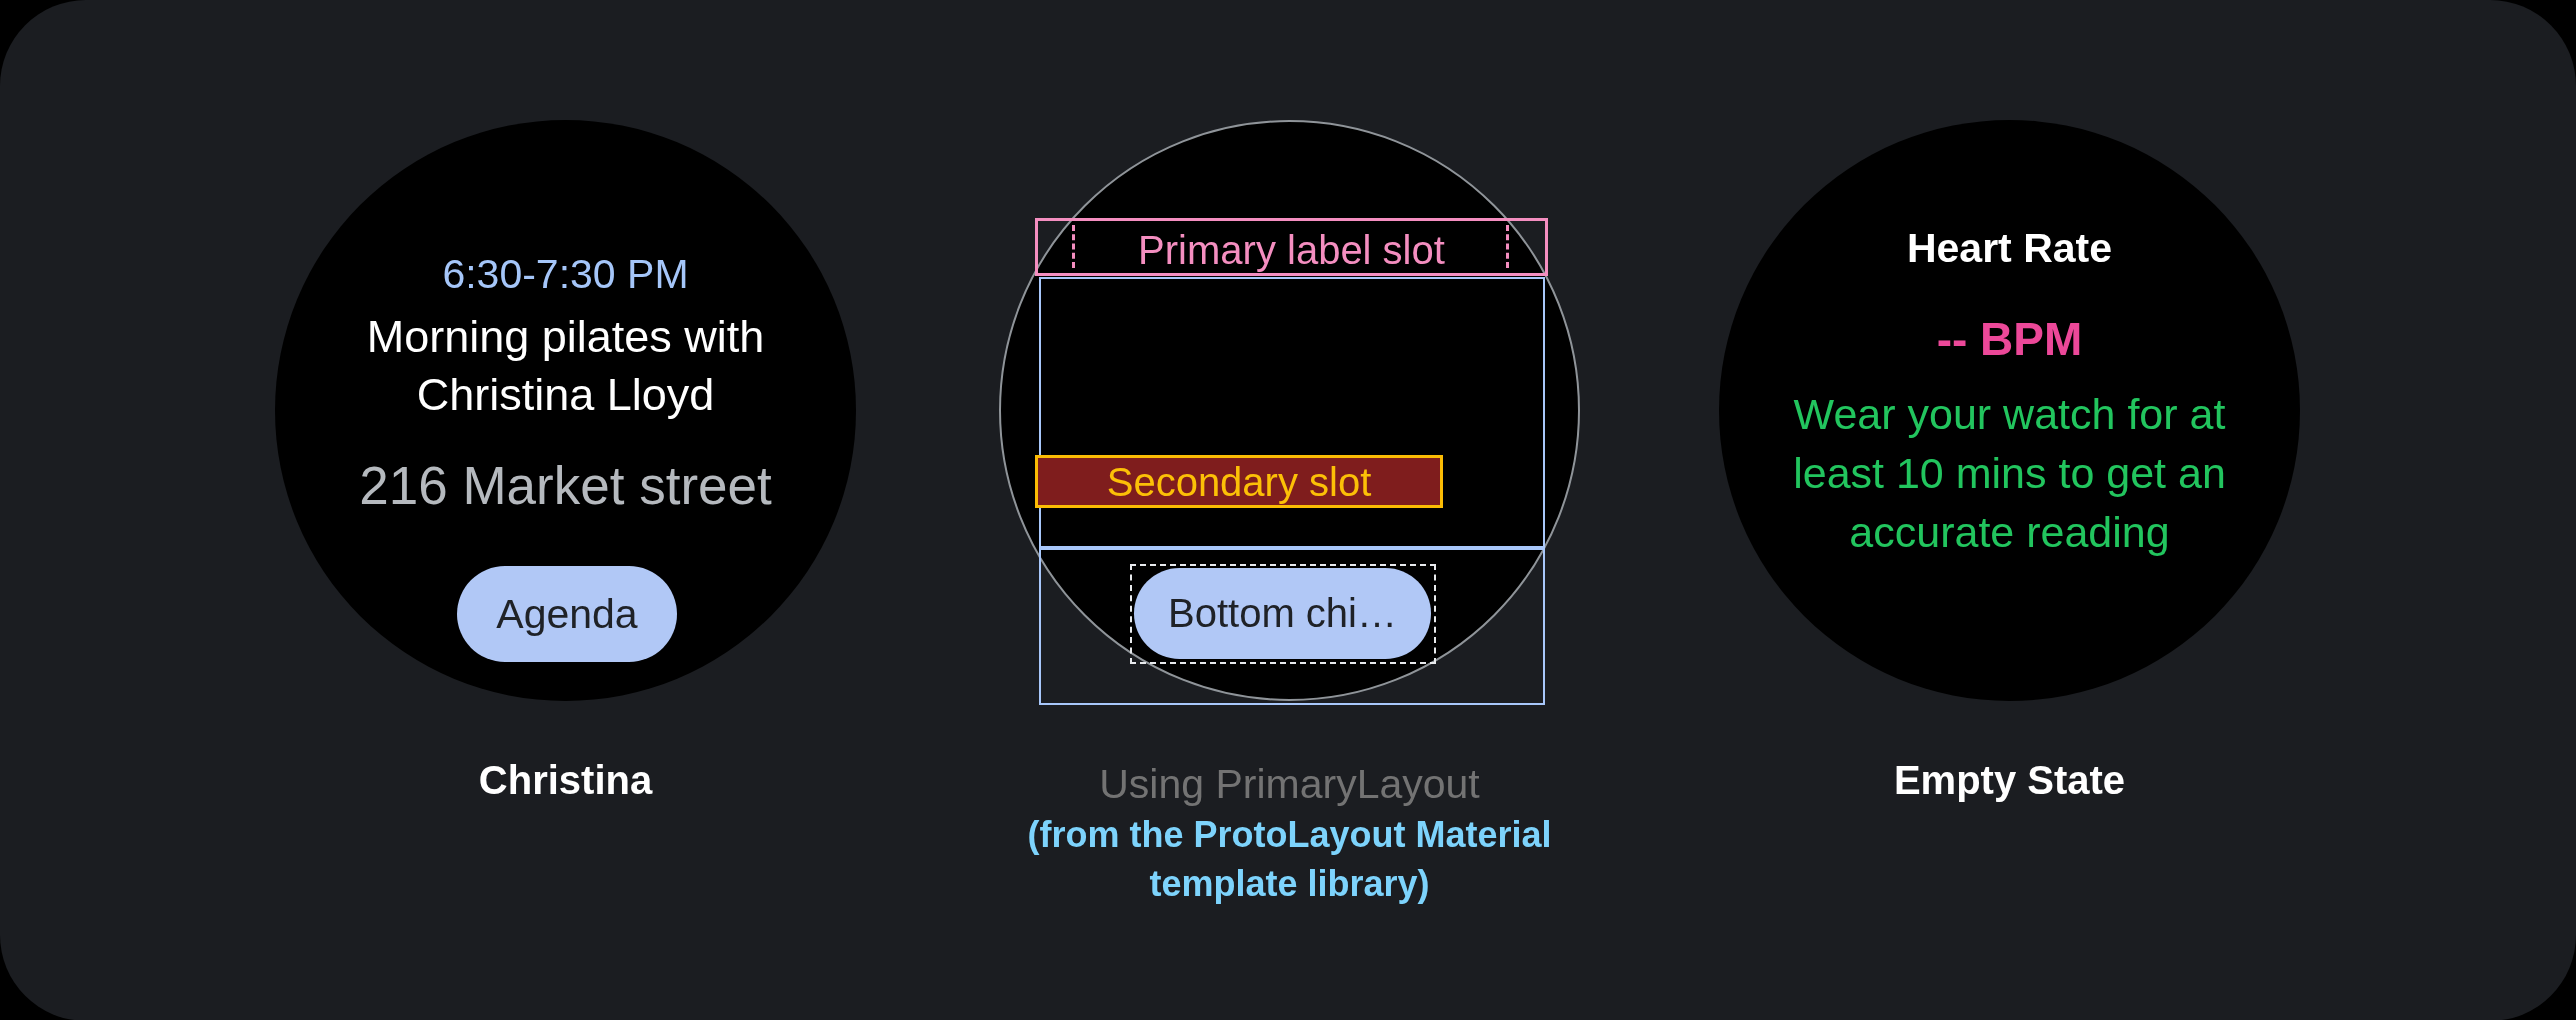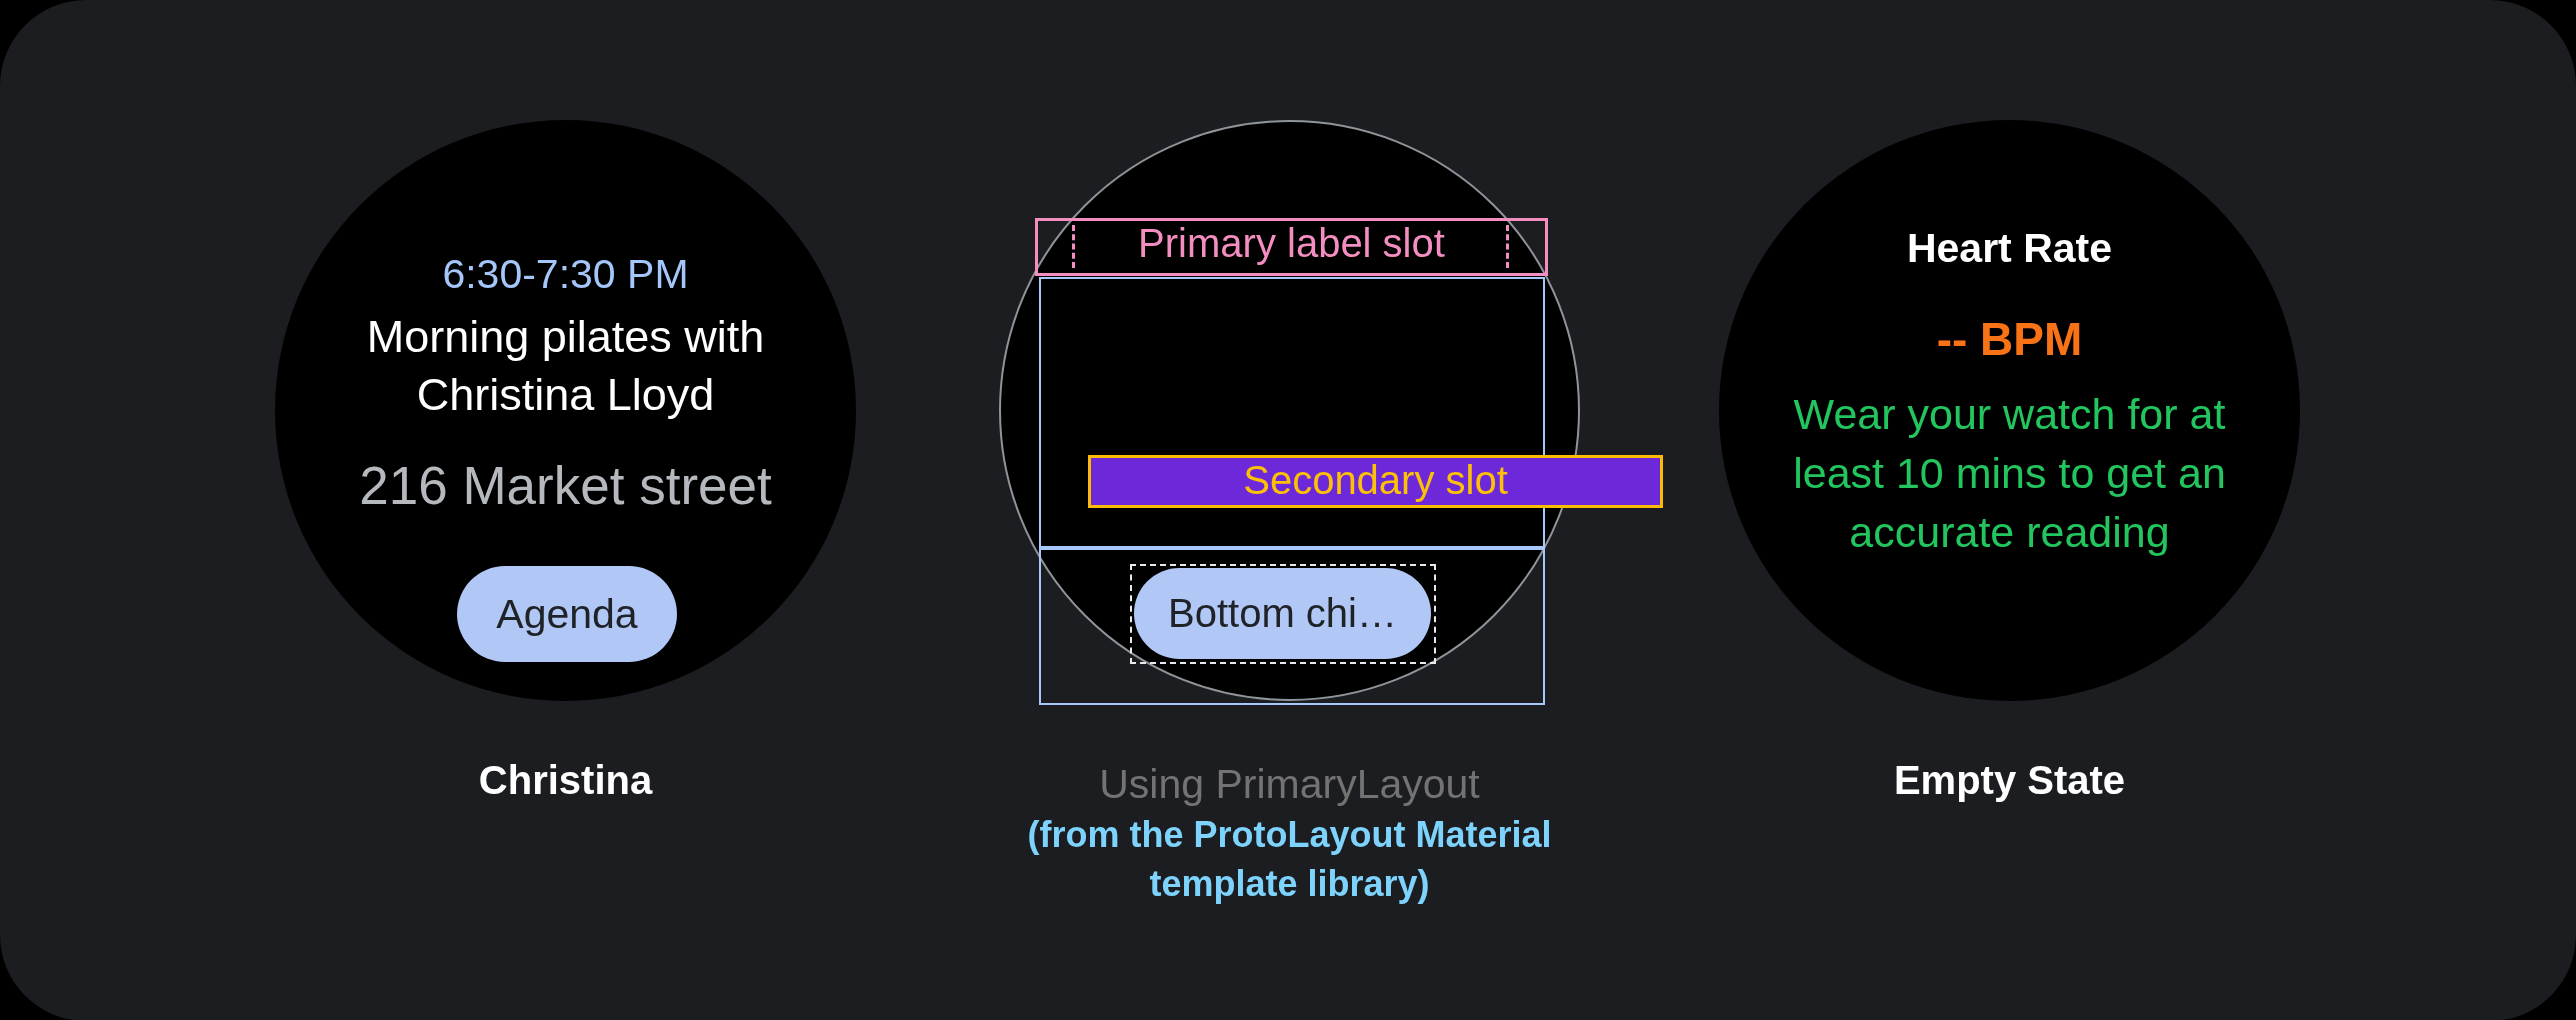--- a/index.html
+++ b/index.html
@@ -77,21 +77,21 @@
     left: 973px; width: 633px;
     font-size: 36px; line-height: 43px; font-weight: 700;
     color: #7dd3fc;
   }
   .mid-caption-sub1 { top: 813px; }
   .mid-caption-sub2 { top: 862px; }
 
   
   .slot-box {
     box-sizing: border-box;
-    display: flex; align-items: flex-start; justify-content: center;
+    display: flex; align-items: flex-end; justify-content: center;
   }
   .pink-box {
     left: 1035px; top: 218px; width: 513px; height: 58px;
     border: 3.4px solid #F48EC0;
     font-size: 40px; font-weight: 500; color: #F48EC0;
   }
   .pink-dash {
     top: 225px; height: 43px; width: 0;
     border-left: 3.4px dashed #F48EC0;
   }
@@ -106,22 +106,22 @@
   .blue-rect-top    { top: 277px; height: 271px; }
   .blue-rect-bottom { top: 548px; height: 157px; }
 
   .green-box {
     left: 1037px; top: 310px; width: 508px; height: 118px;
     background: #35493C;
     border: 2.6px solid #9EDBA4;
     font-size: 41px; font-weight: 500; color: #8FD99B;
   }
   .gold-box {
-    left: 1088px; top: 455px; width: 575px; height: 53px;
-    background: #6d28d9;
+    left: 1035px; top: 455px; width: 408px; height: 53px;
+    background: #7f1d1d;
     border: 3.4px solid #FBBC04;
     font-size: 40px; font-weight: 500; color: #FCC007;
   }
   .dashed-rect {
     left: 1130px; top: 564px; width: 306px; height: 100px;
     border: 2.6px dashed #E8EAED;
     box-sizing: border-box;
   }
   .bottom-chip {
     left: 1134px; top: 568px; width: 297px; height: 91px;
@@ -130,21 +130,21 @@
 
   
   .hr-title {
     left: 1719px; top: 225px; width: 581px;
     font-size: 41px; line-height: 46px; font-weight: 600;
     color: #FFFFFF;
   }
   .hr-value {
     left: 1719px; top: 313px; width: 581px;
     font-size: 46px; line-height: 52px; font-weight: 700;
-    color: #f97316;
+    color: #ec4899;
   }
   .hr-body {
     left: 1719px; top: 385px; width: 581px;
     font-size: 43px; line-height: 59px; font-weight: 400;
     color: #22c55e;
   }
 </style>
 </head>
 <body>
 

